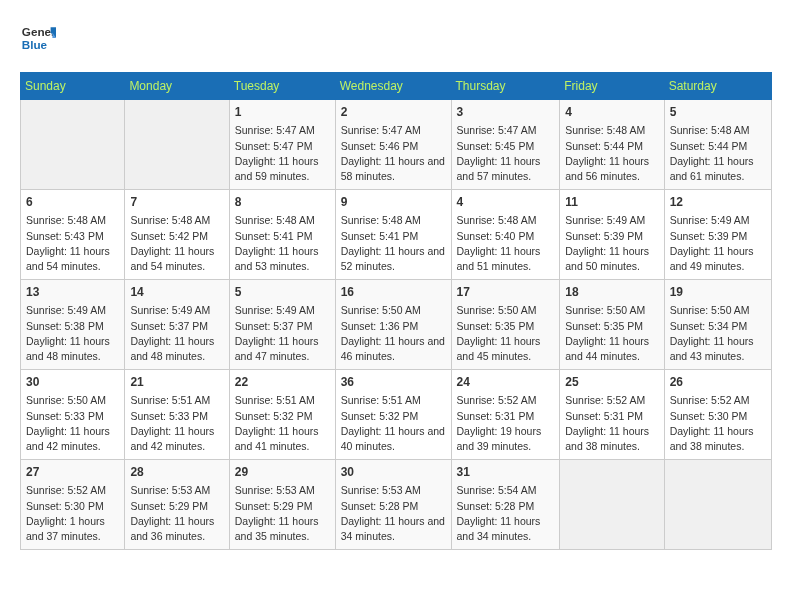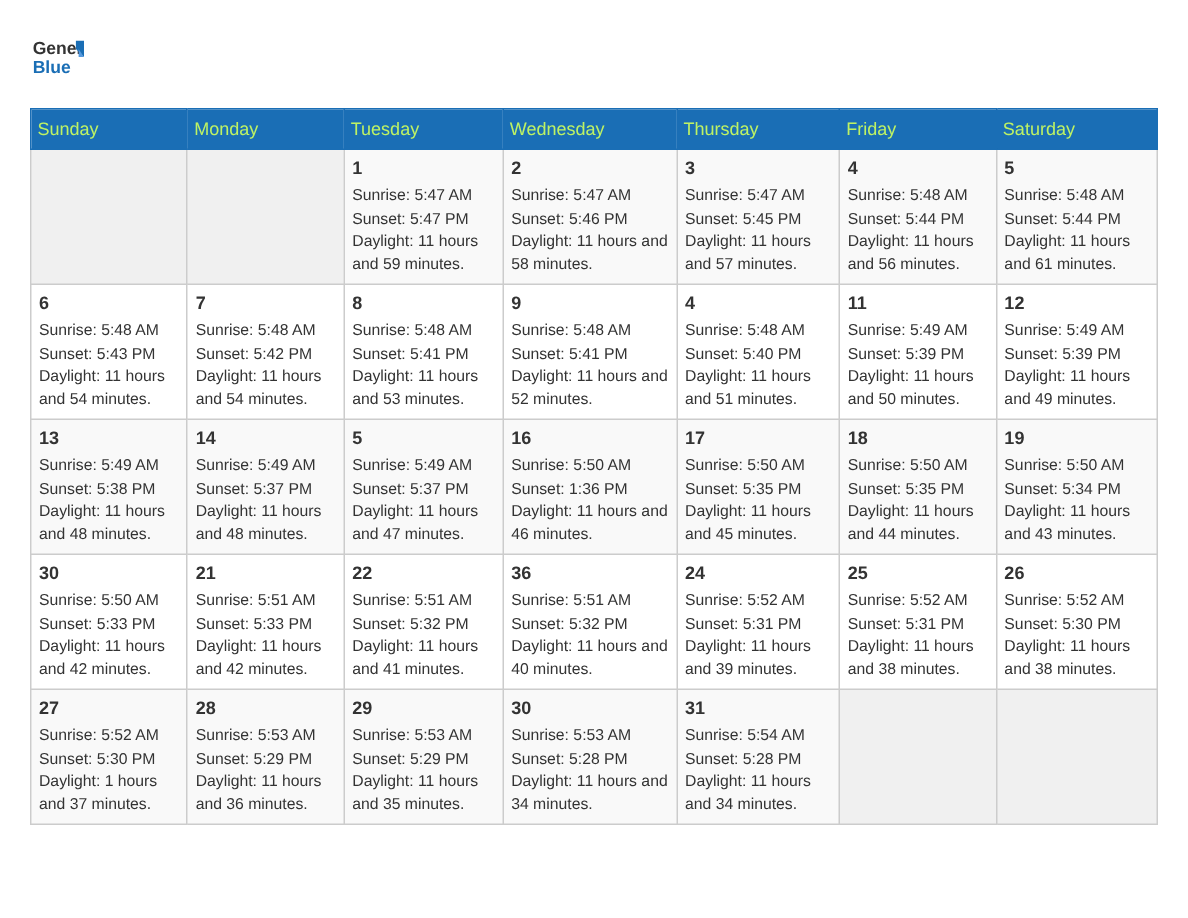--- a/index.html
+++ b/index.html
@@ -137,21 +137,21 @@
         <td><span class="day-num">16</span><span>Sunrise: 5:50 AM</span><br><span>Sunset: 1:36 PM</span><br><span>Daylight: 11 hours and 46 minutes.</span></td>
         <td><span class="day-num">17</span><span>Sunrise: 5:50 AM</span><br><span>Sunset: 5:35 PM</span><br><span>Daylight: 11 hours and 45 minutes.</span></td>
         <td><span class="day-num">18</span><span>Sunrise: 5:50 AM</span><br><span>Sunset: 5:35 PM</span><br><span>Daylight: 11 hours and 44 minutes.</span></td>
         <td><span class="day-num">19</span><span>Sunrise: 5:50 AM</span><br><span>Sunset: 5:34 PM</span><br><span>Daylight: 11 hours and 43 minutes.</span></td>
       </tr>
       <tr>
         <td><span class="day-num">30</span><span>Sunrise: 5:50 AM</span><br><span>Sunset: 5:33 PM</span><br><span>Daylight: 11 hours and 42 minutes.</span></td>
         <td><span class="day-num">21</span><span>Sunrise: 5:51 AM</span><br><span>Sunset: 5:33 PM</span><br><span>Daylight: 11 hours and 42 minutes.</span></td>
         <td><span class="day-num">22</span><span>Sunrise: 5:51 AM</span><br><span>Sunset: 5:32 PM</span><br><span>Daylight: 11 hours and 41 minutes.</span></td>
         <td><span class="day-num">36</span><span>Sunrise: 5:51 AM</span><br><span>Sunset: 5:32 PM</span><br><span>Daylight: 11 hours and 40 minutes.</span></td>
-        <td><span class="day-num">24</span><span>Sunrise: 5:52 AM</span><br><span>Sunset: 5:31 PM</span><br><span>Daylight: 11 hours and 39 minutes.</span></td>
+        <td><span class="day-num">24</span><span>Sunrise: 5:52 AM</span><br><span>Sunset: 5:31 PM</span><br><span>Daylight: 19 hours and 39 minutes.</span></td>
         <td><span class="day-num">25</span><span>Sunrise: 5:52 AM</span><br><span>Sunset: 5:31 PM</span><br><span>Daylight: 11 hours and 38 minutes.</span></td>
         <td><span class="day-num">26</span><span>Sunrise: 5:52 AM</span><br><span>Sunset: 5:30 PM</span><br><span>Daylight: 11 hours and 38 minutes.</span></td>
       </tr>
       <tr>
         <td><span class="day-num">27</span><span>Sunrise: 5:52 AM</span><br><span>Sunset: 5:30 PM</span><br><span>Daylight: 1 hours and 37 minutes.</span></td>
         <td><span class="day-num">28</span><span>Sunrise: 5:53 AM</span><br><span>Sunset: 5:29 PM</span><br><span>Daylight: 11 hours and 36 minutes.</span></td>
         <td><span class="day-num">29</span><span>Sunrise: 5:53 AM</span><br><span>Sunset: 5:29 PM</span><br><span>Daylight: 11 hours and 35 minutes.</span></td>
         <td><span class="day-num">30</span><span>Sunrise: 5:53 AM</span><br><span>Sunset: 5:28 PM</span><br><span>Daylight: 11 hours and 34 minutes.</span></td>
         <td><span class="day-num">31</span><span>Sunrise: 5:54 AM</span><br><span>Sunset: 5:28 PM</span><br><span>Daylight: 11 hours and 34 minutes.</span></td>
         <td class="empty-cell"></td>

